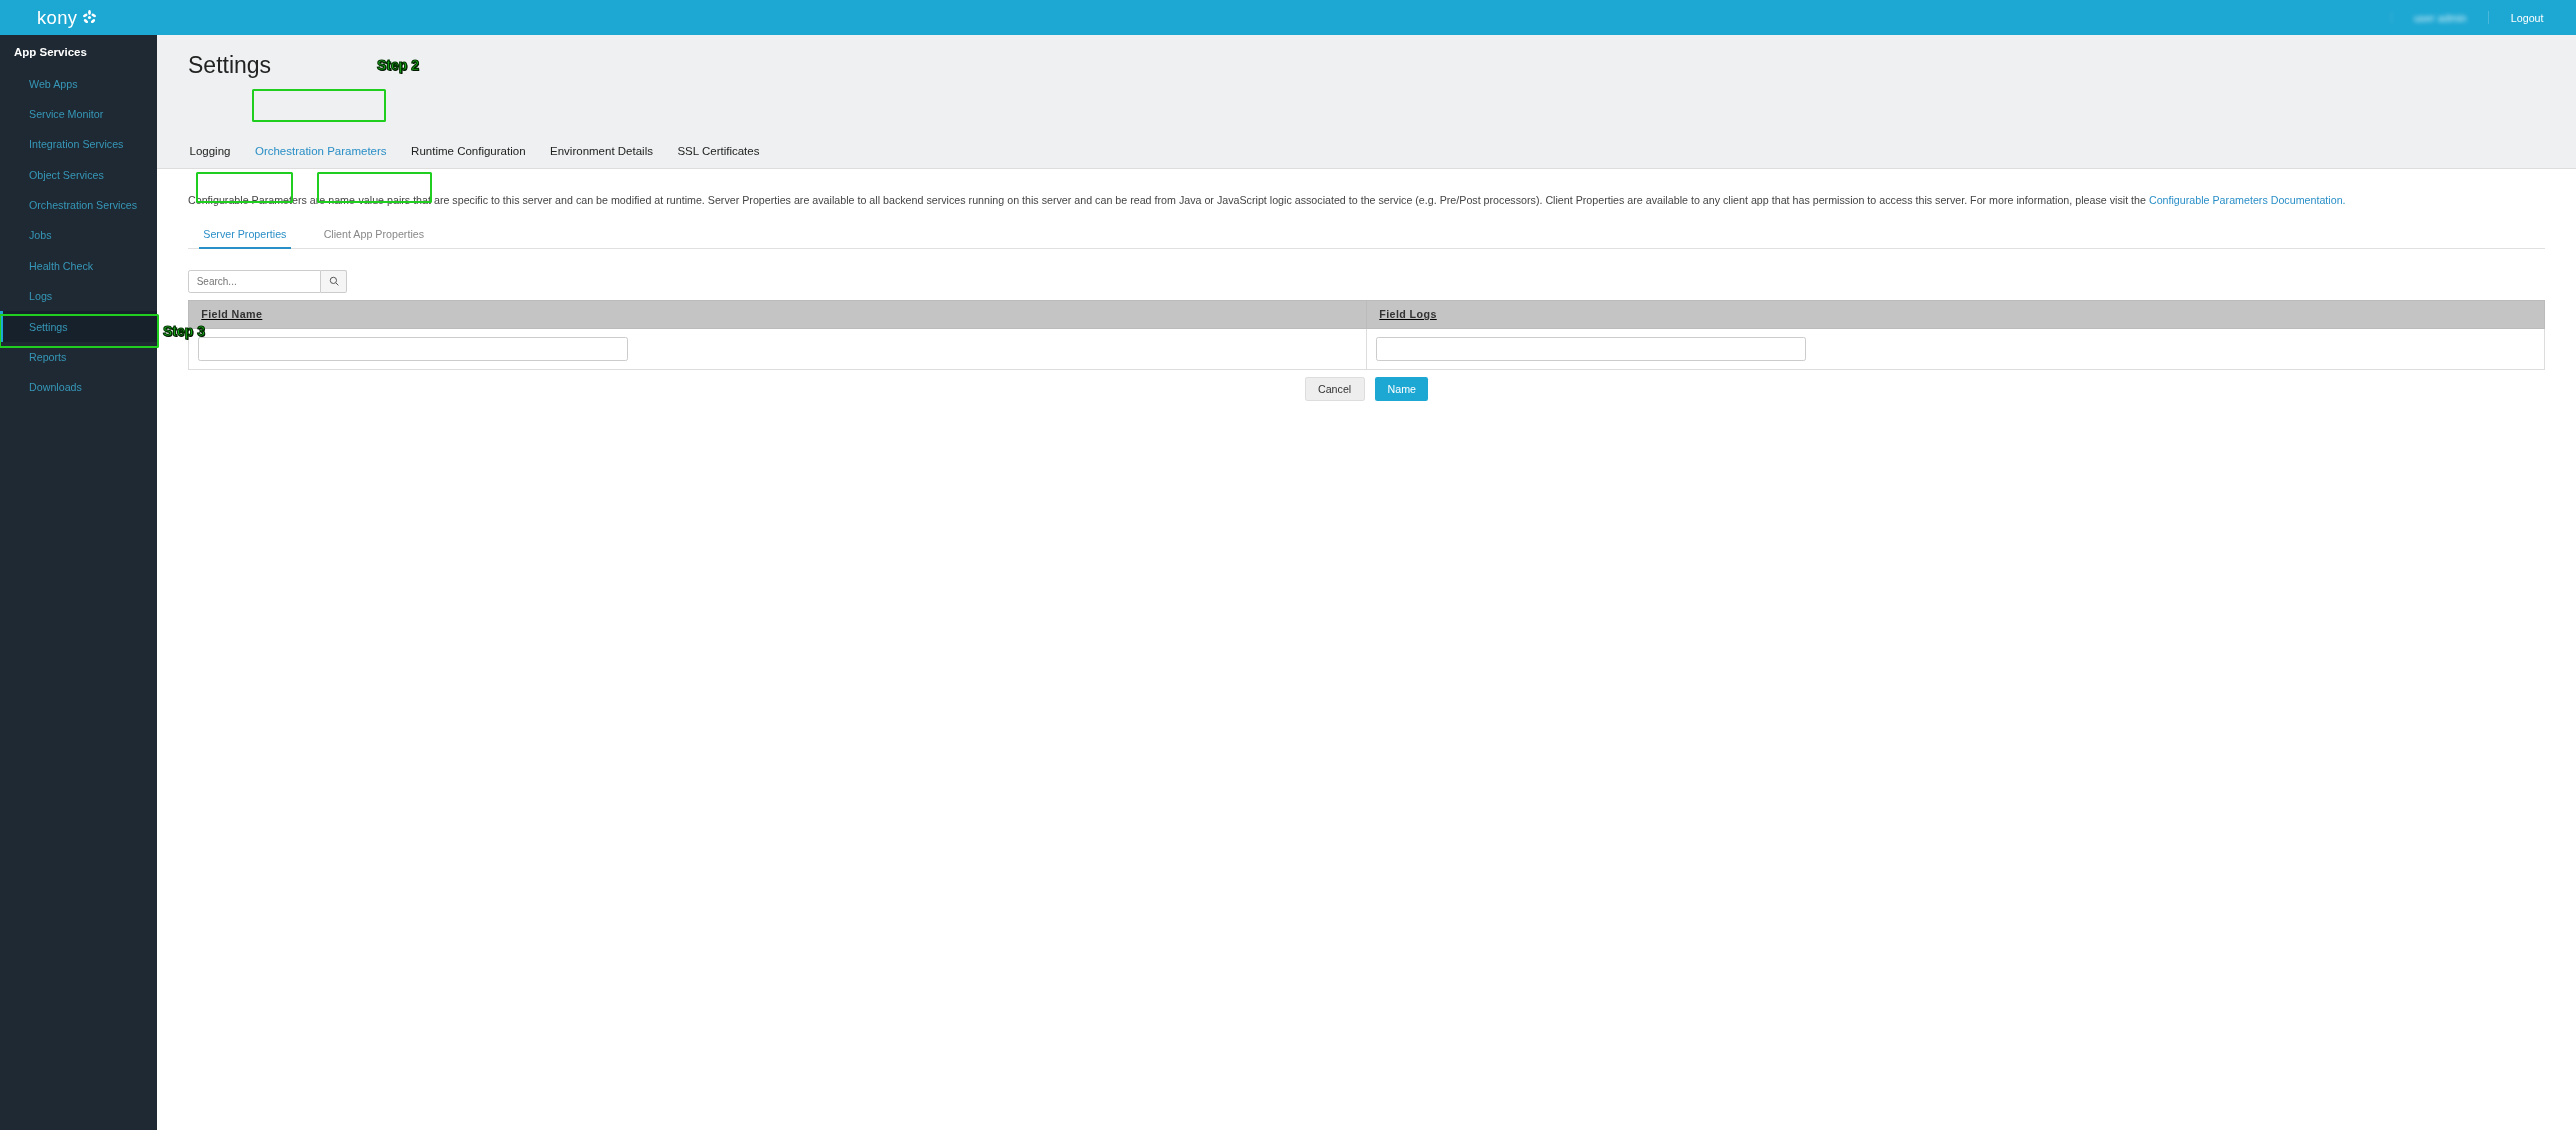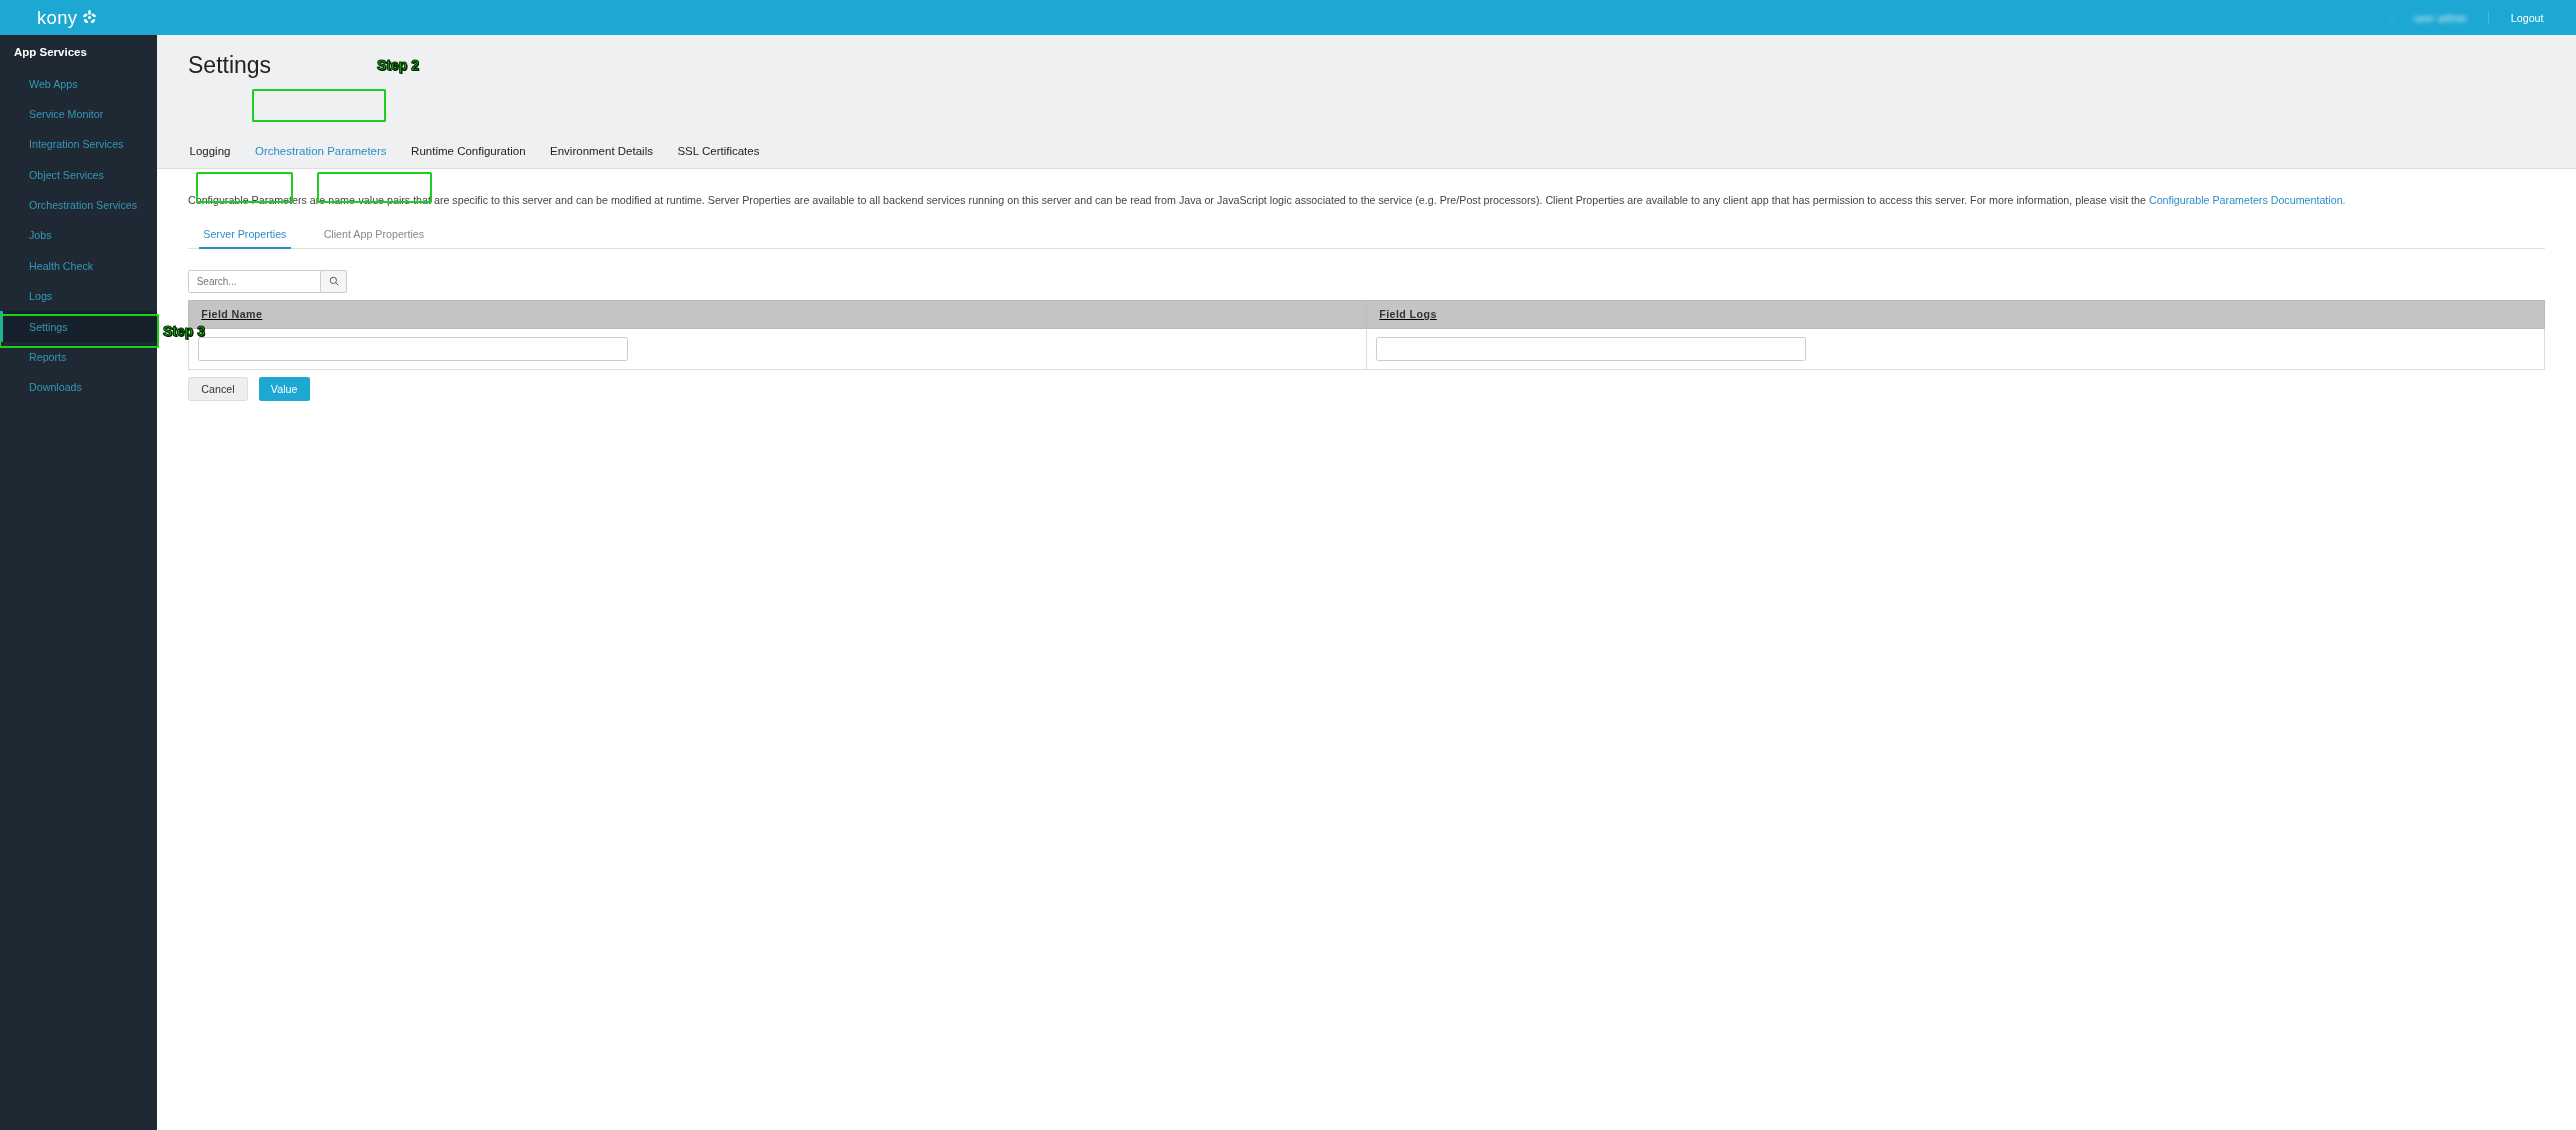--- a/index.html
+++ b/index.html
@@ -215,20 +215,21 @@
       height: 24.5px;
       border: 0.8px solid #ccc;
       border-radius: 2.3px;
       padding: 0 6.1px;
       font-size: 10.7px;
     }
 
     .btn-row {
       display: flex;
       gap: 10.7px;
+      justify-content: center;
     }
     .btn {
       height: 24.5px;
       padding: 0 12.3px;
       border-radius: 2.3px;
       font-size: 10.7px;
       cursor: pointer;
       border: none;
     }
     .btn-cancel {
@@ -346,21 +347,21 @@
         <tbody id="table-body">
             <tr>
               <td><input type="text" style=""></td>
               <td><input type="text" style=""></td>
             </tr>
           </tbody>
       </table>
 
       <div class="btn-row">
         <button class="btn btn-cancel">Cancel</button>
-        <button class="btn btn-save">Value</button>
+        <button class="btn btn-save">Name</button>
       </div>
     </div>
   </div>
 </div>
 
 <div class="annot" id="annot-settings" style="left: -1.5px; top: 314px; width: 160px; height: 34px;"></div>
 <div class="annot-label" id="annot-settings-lbl" style="left: 163px; top: 323px;">Step 3</div>
 
 <div class="annot" id="annot-configparams" style="left: 252px; top: 89px; width: 134px; height: 33px;"></div>
 <div class="annot-label" id="annot-configparams-lbl" style="left: 377px; top: 57px;">Step 2</div>

